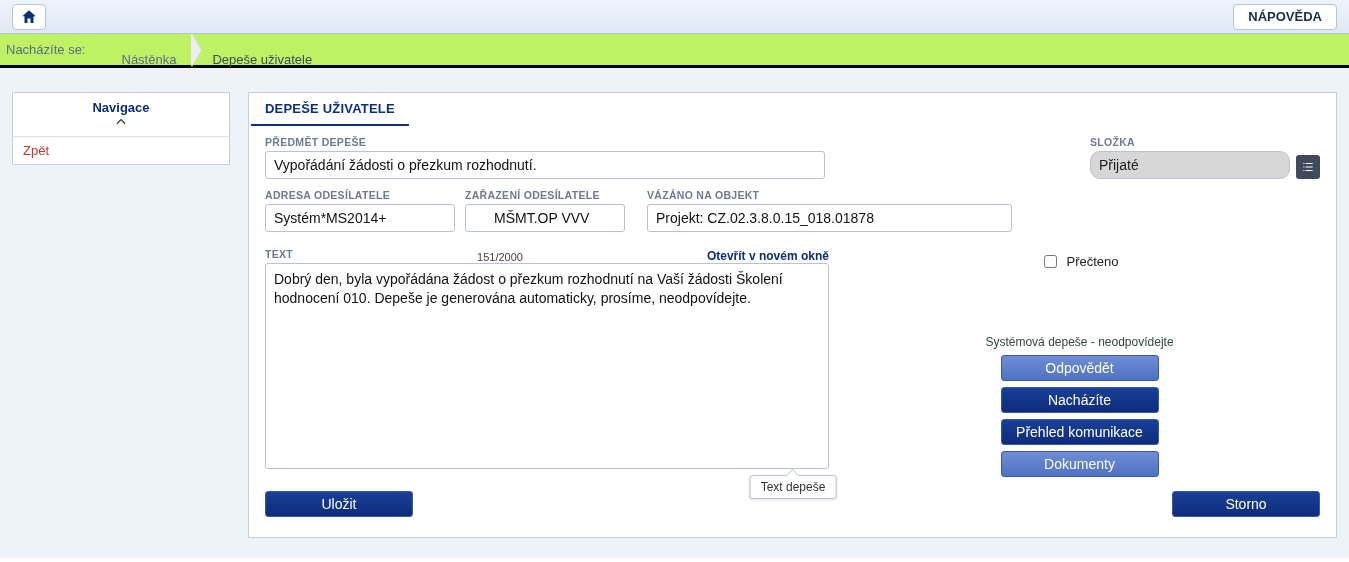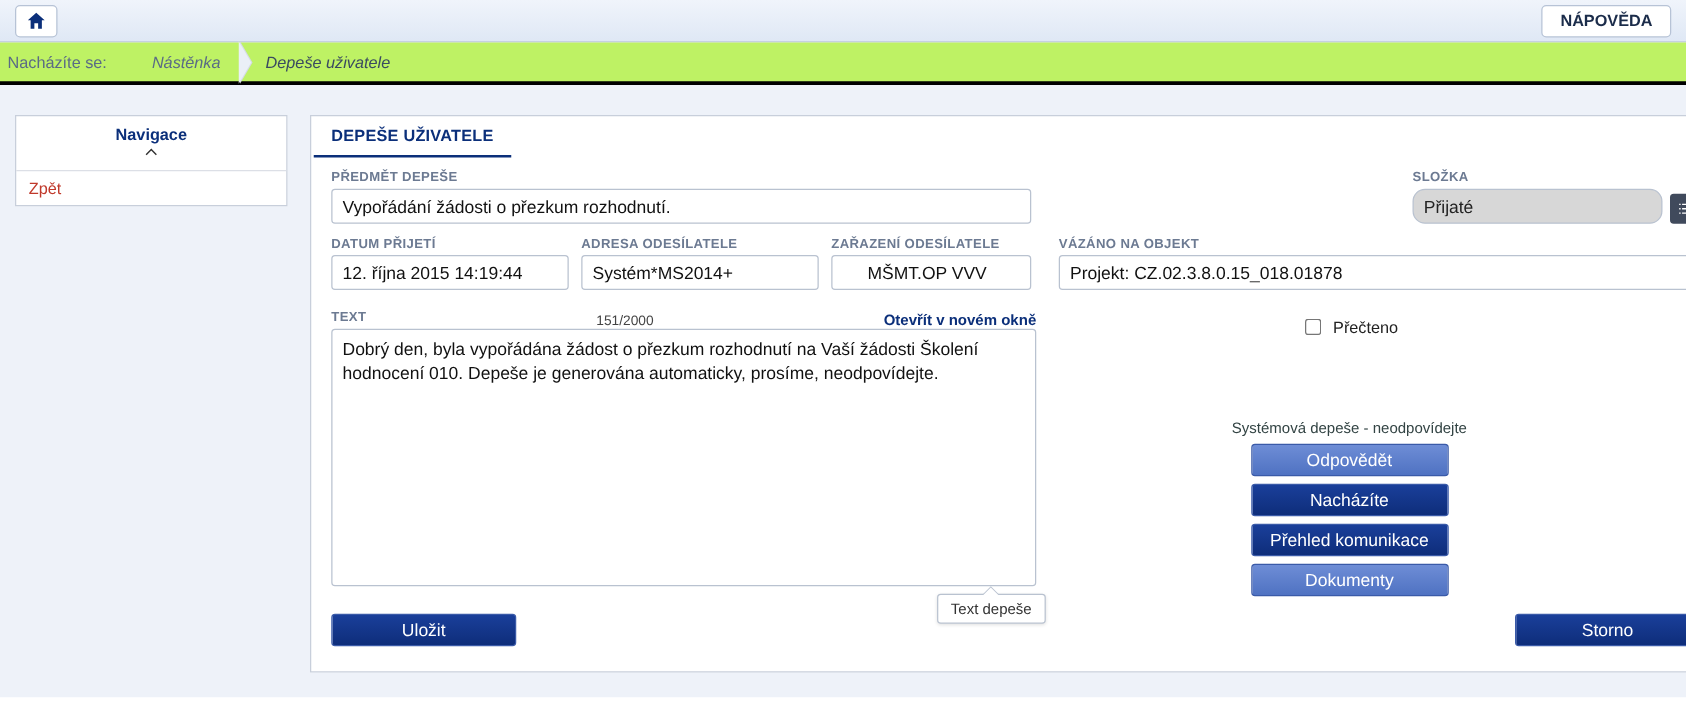--- a/index.html
+++ b/index.html
@@ -52,23 +52,22 @@
     border-bottom: 3px solid #000000;
     padding-left: 6px;
     font-size: 13px;
     color: #5a6b85;
   }
   .bc-label { padding-right: 16px; }
   .bc-item {
     position: relative;
     padding: 0 16px 0 20px;
     height: 34px;
-    display: flex; align-items: center;
-    cursor: pointer;
-    font-style: italic;
+    display: flex; align-items: flex-end;
+    cursor: pointer;
   }
   .bc-item .arrow-right {
     position: absolute; right: -10px; top: 0;
     width: 0; height: 0;
     border-top: 17px solid transparent;
     border-bottom: 17px solid transparent;
     border-left: 10px solid #d4dbe6;
   }
   .bc-item .arrow-right::after {
     content: "";
@@ -147,21 +146,21 @@
     color: #111;
     background: #fff;
   }
   .input.disabled { background: #d7d7d7; color: #222; border-radius: 10px; }
 
   .f-subject { width: 560px; }
   .f-folder  { width: 200px; }
   .f-date    { width: 190px; }
   .f-sender  { width: 190px; }
   .f-class   { width: 160px; padding-left: 28px; }
-  .f-bound   { width: 513px; }
+  .f-bound   { width: 365px; }
 
   .text-meta {
     display: flex; justify-content: space-between; align-items: flex-end;
     width: 564px; margin-top: 12px;
   }
   .text-counter { font-size: 11px; color: #444; }
   .open-new { font-size: 12px; color: #0b2f7a; font-weight: bold; cursor: pointer; }
   textarea.input {
     height: 206px; width: 564px; padding: 6px 8px; font-family: inherit;
     resize: none; font-size: 14px; line-height: 1.35;
@@ -298,24 +297,20 @@
             </div>
             <span class="list-icon">
               <svg viewBox="0 0 24 24">
                   <path d="M4 5h2v2H4zM8 5h12v2H8zM4 11h2v2H4zM8 11h12v2H8zM4 17h2v2H4zM8 17h12v2H8z"></path>
                 </svg>
             </span>
           </div>
         </div>
 
         <div class="row" style="margin-top:10px; gap:10px;">
-          <div class="field">
-            <span class="field-label">DATUM PŘIJETÍ</span>
-            <input class="input f-date" value="12. října 2015 14:19:44" style="">
-          </div>
           <div class="field">
             <span class="field-label">ADRESA ODESÍLATELE</span>
             <input class="input f-sender" value="Systém*MS2014+" style="">
           </div>
           <div class="field">
             <span class="field-label">ZAŘAZENÍ ODESÍLATELE</span>
             <input class="input f-class" value="MŠMT.OP VVV" style="">
           </div>
           <div class="field" style="margin-left:12px;">
             <span class="field-label">VÁZÁNO NA OBJEKT</span>

